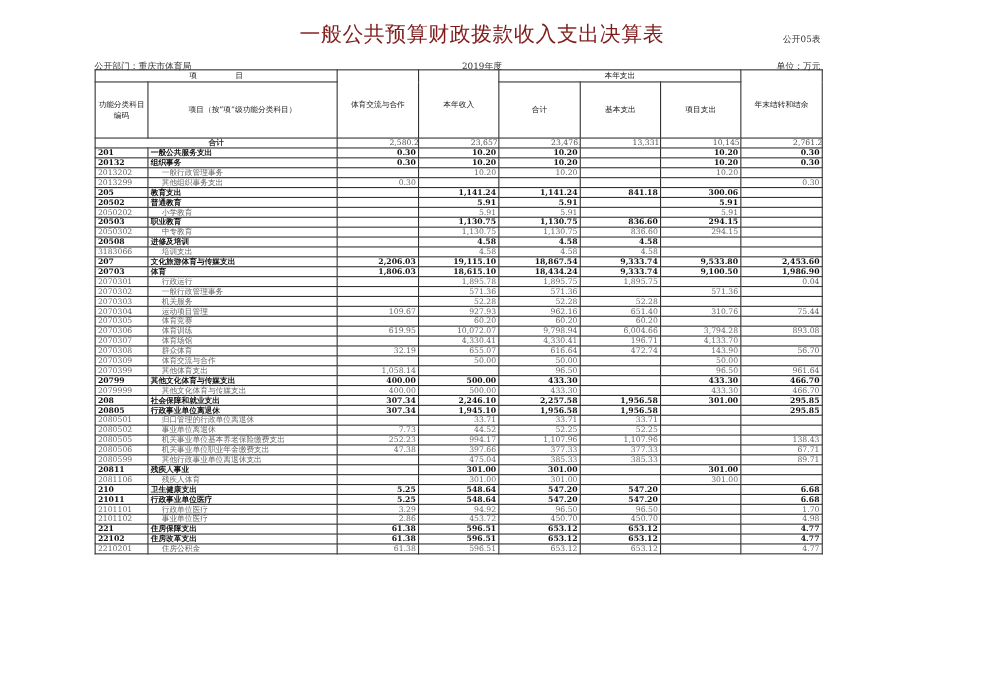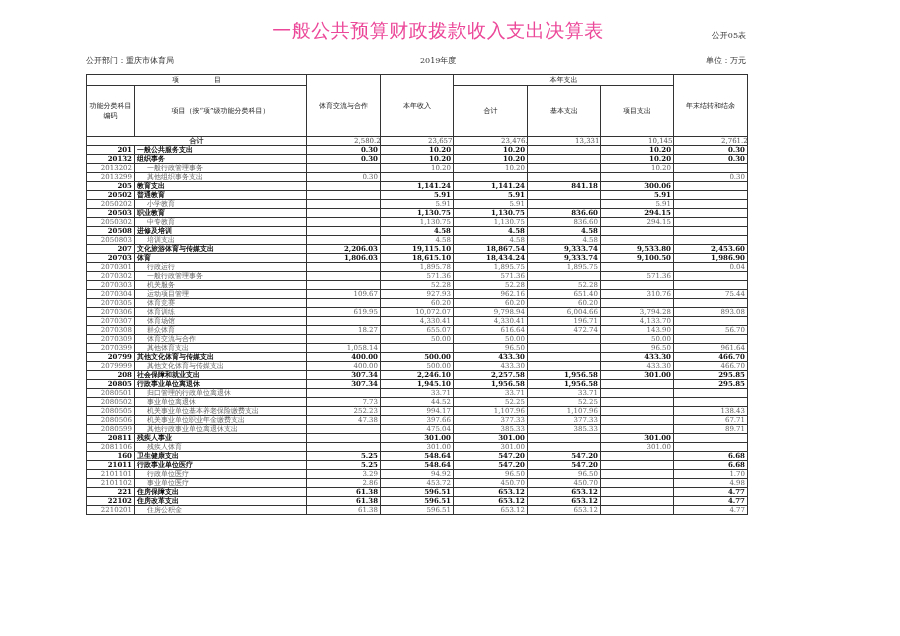--- a/index.html
+++ b/index.html
@@ -1,31 +1,31 @@
 <!DOCTYPE html>
 <html><head>
 <meta charset="utf-8">
 <style>
   html, body { margin:0; padding:0; background:#ffffff; }
   body { width:900px; height:636px; position:relative; overflow:hidden;
          font-family: "DejaVu Serif", "Liberation Serif", serif; color:#222; }
   .title { position:absolute; left:0; width:876px; top:18px; text-align:center;
-           font-family:"DejaVu Sans", "Liberation Sans", sans-serif; font-size:19px; color:#ec4899; letter-spacing:0.5px; }
+           font-family:"DejaVu Sans", "Liberation Sans", sans-serif; font-size:19px; color:#7f1d1d; letter-spacing:0.5px; }
   .meta { position:absolute; font-size:8px; color:#333; white-space:nowrap; }
   .dept { left:86px; top:55px; }
   .year { left:420px; top:55px; }
   .formno { right:154px; top:30px; }
   .unit { right:154px; top:55px; }
-  table.t { position:absolute; left:86px; top:74px; border-collapse:collapse; table-layout:fixed; width:661px; }
+  table.t { position:absolute; left:86px; top:63px; border-collapse:collapse; table-layout:fixed; width:661px; }
   table.t td { border:1px solid #333; font-size:7px; line-height:8px; padding:0 2px; overflow:hidden; white-space:nowrap; height:8px; }
   table.t th { border:1px solid #333; font-size:7px; font-weight:normal; padding:0 2px; text-align:center; color:#222; line-height:10px; }
   .hdr-top th { height:7px; line-height:7px; }
   .hdr-main th { height:50px; white-space:normal; }
   td.num { text-align:right; }
-  td.code { text-align:right; }
+  td.code { text-align:left; }
   td.name { text-align:left; }
   tr.lvl1 td, tr.lvl2 td { font-weight:bold; color:#111; }
   tr.lvl3 td { color:#666; }
   tr.lvl3 td.name span { padding-left:10px; }
   tr.total td { font-weight:bold; color:#333; }
   tr.total td.num { font-weight:normal; color:#555;padding-left:47px; }
   tr.total td.lbl { text-align:center; }
   table.t { border:1.5px solid #333; }
 </style>
 </head>
@@ -168,21 +168,21 @@
         <td class="code">20508</td>
         <td class="name"><span>进修及培训</span></td>
         <td class="num"></td>
         <td class="num">4.58</td>
         <td class="num">4.58</td>
         <td class="num">4.58</td>
         <td class="num"></td>
         <td class="num"></td>
       </tr>
       <tr class="lvl3">
-        <td class="code">2050803</td>
+        <td class="code">3183066</td>
         <td class="name"><span>培训支出</span></td>
         <td class="num"></td>
         <td class="num">4.58</td>
         <td class="num">4.58</td>
         <td class="num">4.58</td>
         <td class="num"></td>
         <td class="num"></td>
       </tr>
       <tr class="lvl1">
         <td class="code">207</td>
@@ -270,21 +270,21 @@
         <td class="num"></td>
         <td class="num">4,330.41</td>
         <td class="num">4,330.41</td>
         <td class="num">196.71</td>
         <td class="num">4,133.70</td>
         <td class="num"></td>
       </tr>
       <tr class="lvl3">
         <td class="code">2070308</td>
         <td class="name"><span>群众体育</span></td>
-        <td class="num">18.27</td>
+        <td class="num">32.19</td>
         <td class="num">655.07</td>
         <td class="num">616.64</td>
         <td class="num">472.74</td>
         <td class="num">143.90</td>
         <td class="num">56.70</td>
       </tr>
       <tr class="lvl3">
         <td class="code">2070309</td>
         <td class="name"><span>体育交流与合作</span></td>
         <td class="num"></td>
@@ -408,21 +408,21 @@
         <td class="code">2081106</td>
         <td class="name"><span>残疾人体育</span></td>
         <td class="num"></td>
         <td class="num">301.00</td>
         <td class="num">301.00</td>
         <td class="num"></td>
         <td class="num">301.00</td>
         <td class="num"></td>
       </tr>
       <tr class="lvl1">
-        <td class="code">160</td>
+        <td class="code">210</td>
         <td class="name"><span>卫生健康支出</span></td>
         <td class="num">5.25</td>
         <td class="num">548.64</td>
         <td class="num">547.20</td>
         <td class="num">547.20</td>
         <td class="num"></td>
         <td class="num">6.68</td>
       </tr>
       <tr class="lvl2">
         <td class="code">21011</td>

